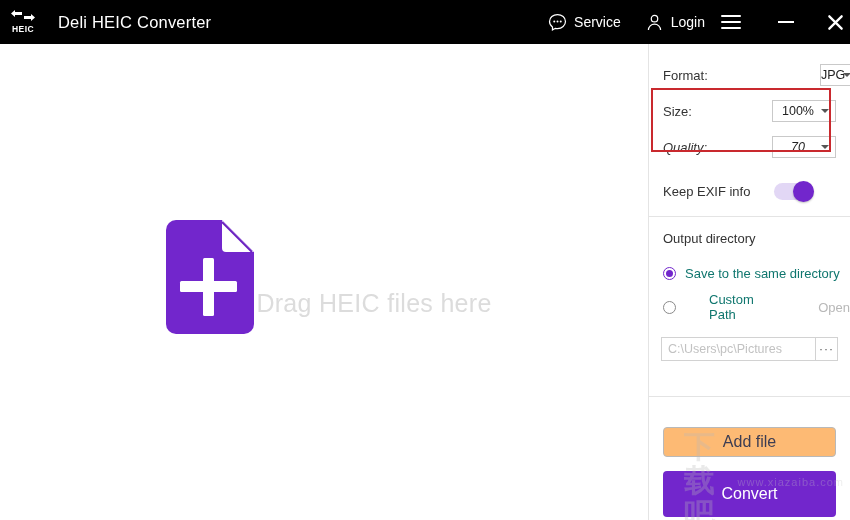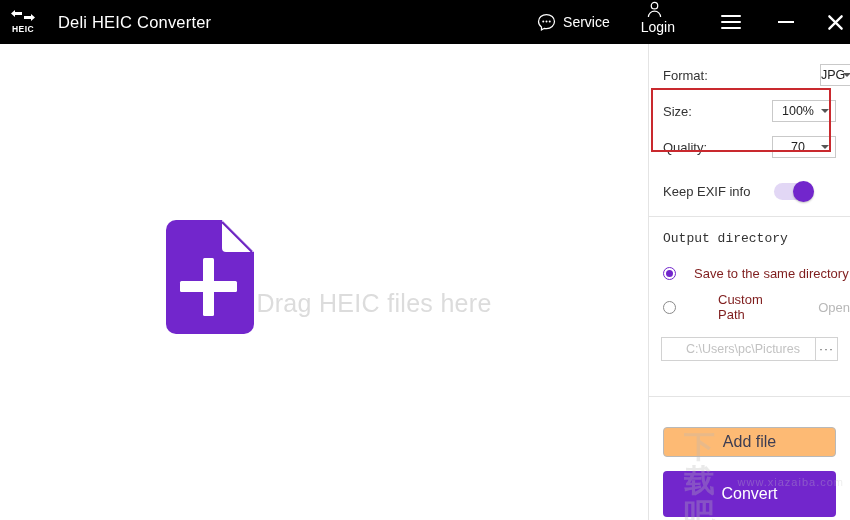--- a/index.html
+++ b/index.html
@@ -45,21 +45,21 @@
   .tb-right {
     margin-left: auto; display: flex; align-items: center; height: 31px;
   }
   .tb-item {
     display: flex; align-items: center; height: 44px;
     color: #ffffff; font-size: 14px;
     cursor: pointer;
   }
   .tb-item .lbl { margin-left: 7px; }
   .svc { margin-right: 24px; }
-  .login { margin-right: 46px; flex-direction: column; }
+  .login { margin-right: 16px; }
   .hamburger {
     width: 20px; height: 14px; margin-right: 30px;
     display: flex; flex-direction: column; justify-content: space-between;
     cursor: pointer;
   }
   .hamburger i { display: block; height: 2px; background: #ffffff; border-radius: 1px; }
   .winbtn {
     width: 30px; height: 44px; display: flex;
     align-items: center; justify-content: center; cursor: pointer;
   }
@@ -112,21 +112,21 @@
   .sel .caret {
     position: absolute; right: 6px; top: 50%;
     margin-top: -2px;
     width: 0; height: 0;
     border-left: 4px solid transparent;
     border-right: 4px solid transparent;
     border-top: 4px solid #555;
   }
   #row-format { margin-top: 14px; gap: 48px; }
   #row-size { margin-top: 2px; }
-  #row-quality { margin-top: 2px; }
+  #row-quality { margin-top: 2px; font-style: italic; }
 
   .redbox {
     position: absolute; left: 2px; top: 44px;
     width: 180px; height: 64px;
     border: 2px solid #c9292e;
     pointer-events: none;
   }
 
   .exif-row {
     display: flex; align-items: center;
@@ -145,51 +145,51 @@
     background: #7226cc;
     box-shadow: 0 1px 2px rgba(0,0,0,.25);
   }
 
   .divider {
     height: 1px; background: #e4e4e4;
     margin: 8px 0 0 0;
   }
 
   .sec-title {
-    font-size: 13px; color: #333; padding: 14px 12px 0 14px; font-family: Liberation Mono, monospace;
+    font-size: 13px; color: #333; padding: 14px 12px 0 14px;
   }
 
   .radio-row {
     display: flex; align-items: center;
     padding-left: 14px; height: 30px; cursor: pointer;
   }
   #radio-same { margin-top: 12px; }
   #radio-custom { margin-top: 4px; gap: 24px; }
   .radio {
     width: 13px; height: 13px; border-radius: 50%;
     border: 1.5px solid #8a8a8a; background: #fff;
     position: relative; flex: 0 0 auto;
   }
   .radio.on { border-color: #7226cc; }
   .radio.on:after {
     content: ""; position: absolute;
     left: 50%; top: 50%;
     width: 7px; height: 7px; margin: -3.5px 0 0 -3.5px;
     border-radius: 50%; background: #7226cc;
   }
-  .radio-lab { font-size: 13px; color: #7f1d1d; margin-left: 18px; }
+  .radio-lab { font-size: 13px; color: #0f766e; margin-left: 9px; }
   .open-link {
     font-size: 13px; color: #b8b8b8; margin-left: 20px; cursor: pointer;
   }
 
   .path-row {
     display: flex; align-items: center;
     margin: 15px 12px 0 12px;
     height: 24px;
-    border: 1px solid #d2d2d2; background: #fff; padding-left: 18px;
+    border: 1px solid #d2d2d2; background: #fff;
   }
   .path-val {
     flex: 1; font-size: 12.5px; color: #c2c2c2;
     padding-left: 6px; white-space: nowrap; overflow: hidden;
   }
   .dots-btn {
     width: 22px; height: 22px;
     border-left: 1px solid #d2d2d2;
     display: flex; align-items: center; justify-content: center;
     font-size: 12px; color: #555; cursor: pointer; letter-spacing: 1px;

